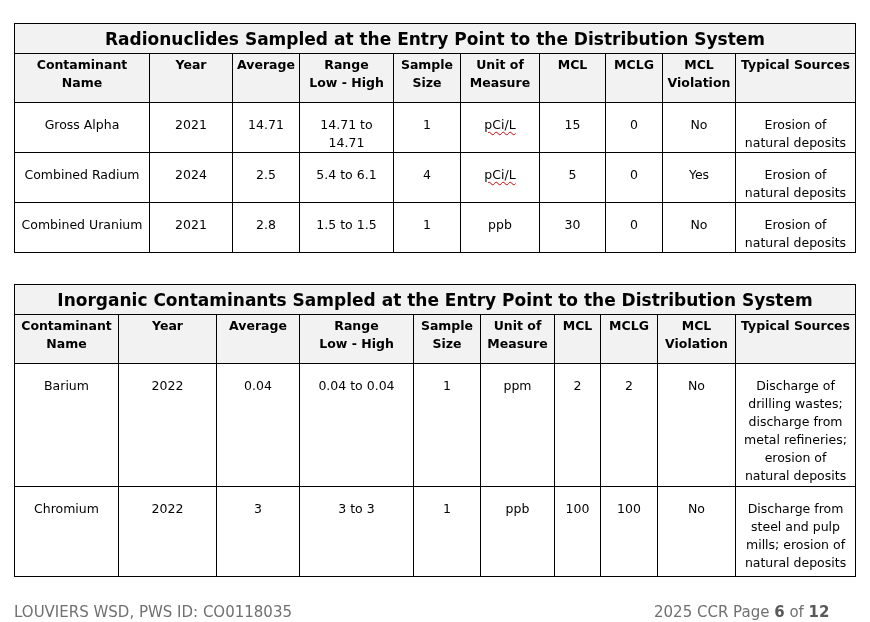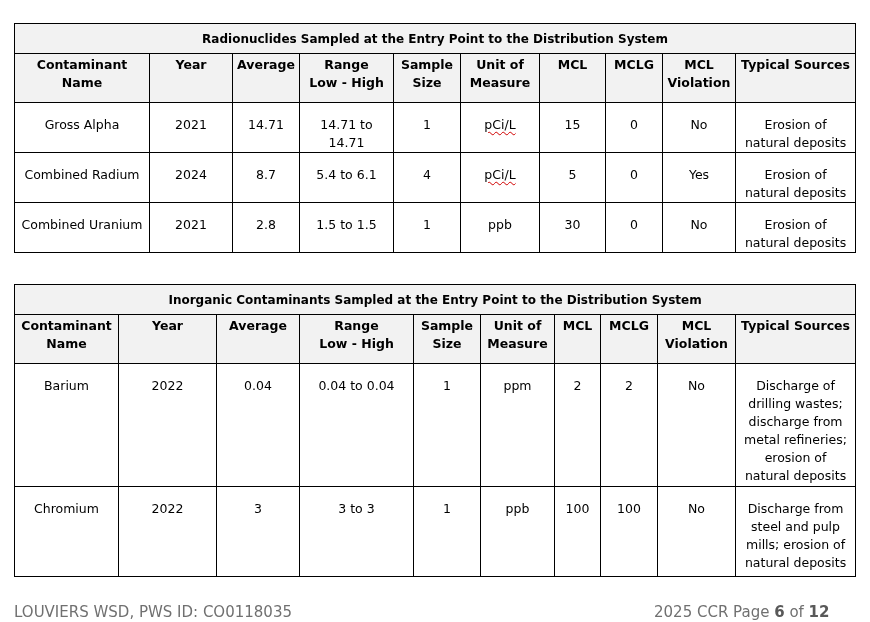--- a/index.html
+++ b/index.html
@@ -1,21 +1,21 @@
 <!DOCTYPE html>
 <html><head>
   <meta charset="utf-8">
   <style>
     html, body { margin: 0; padding: 0; background: #ffffff; }
     body { width: 870px; height: 622px; position: relative; overflow: hidden;
            font-family: "DejaVu Sans", sans-serif; color: #000; }
     table.data { position: absolute; left: 14px; border-collapse: collapse; table-layout: fixed; font-size: 12.5px; }
     table.data td, table.data th { border: 1px solid #000; padding: 0 3px; vertical-align: top; text-align: center; line-height: 18px; }
     table.data th { background: #f2f2f2; font-weight: bold; padding-top: 2px; }
-    table.data th.title { font-size: 12px; height: 29px; vertical-align: middle; padding-top: 0; }
+    table.data th.title { font-size: 17px; height: 29px; vertical-align: middle; padding-top: 0; }
     table.data td { padding-top: 13px; }
     #t1 { top: 23px; width: 841px; }
     #t2 { top: 284px; width: 841px; }
     .spell { text-decoration: underline wavy #d00000; text-decoration-thickness: 1px; text-underline-offset: 2px; }
     .footer { position: absolute; top: 603px; font-size: 15px; color: #707070; }
     .footer b { color: #595959; }
   </style>
 </head>
 <body>
 
@@ -56,21 +56,21 @@
     <td>1</td>
     <td><span class="spell">pCi/L</span></td>
     <td>15</td>
     <td>0</td>
     <td>No</td>
     <td><span>Erosion of</span><br><span>natural deposits</span></td>
   </tr>
   <tr style="height:49px">
     <td>Combined Radium</td>
     <td>2024</td>
-    <td>8.7</td>
+    <td>2.5</td>
     <td>5.4 to 6.1</td>
     <td>4</td>
     <td><span class="spell">pCi/L</span></td>
     <td>5</td>
     <td>0</td>
     <td>Yes</td>
     <td><span>Erosion of</span><br><span>natural deposits</span></td>
   </tr>
   <tr style="height:47px">
     <td>Combined Uranium</td>

